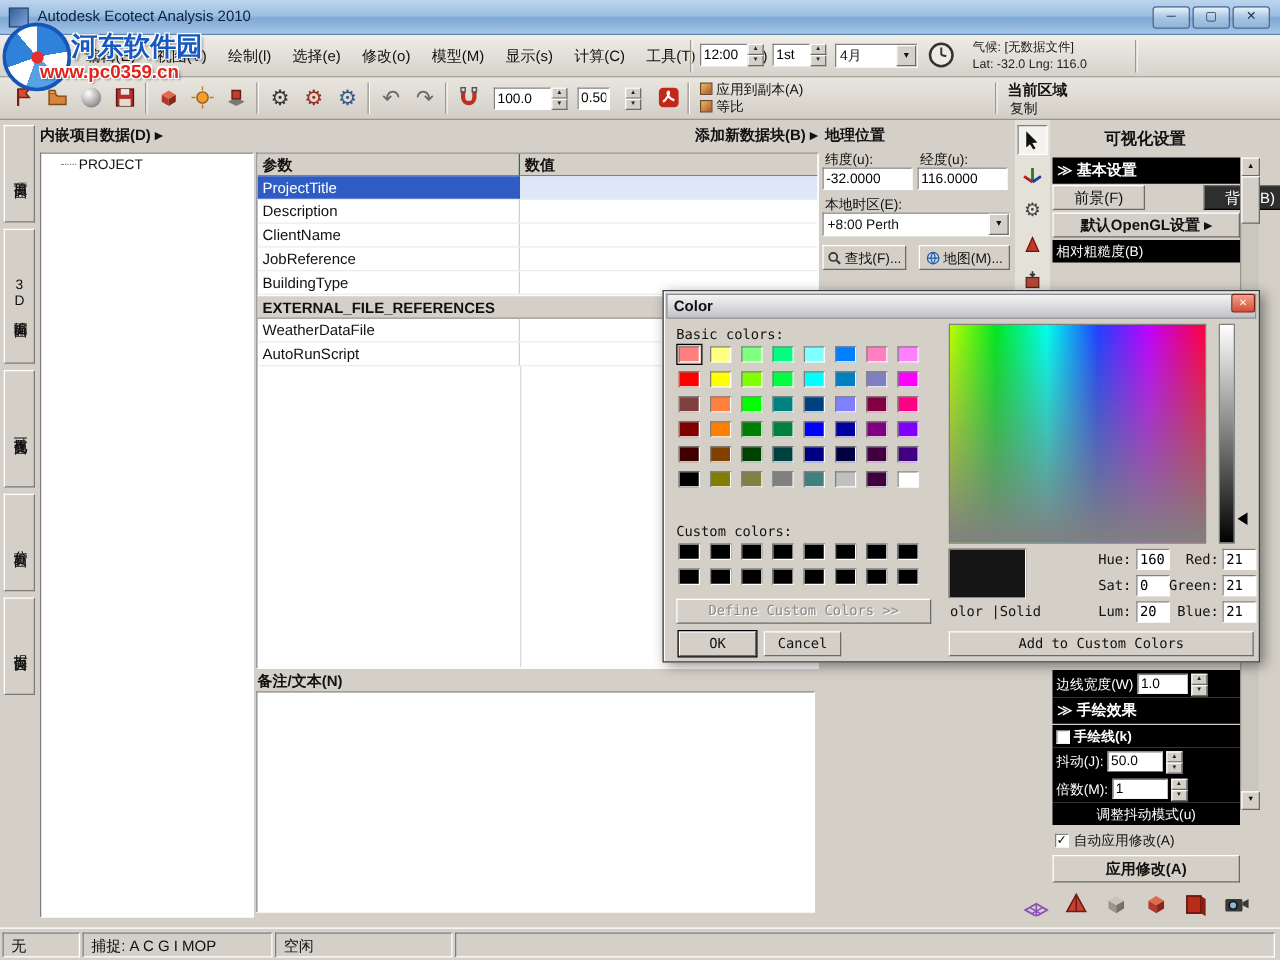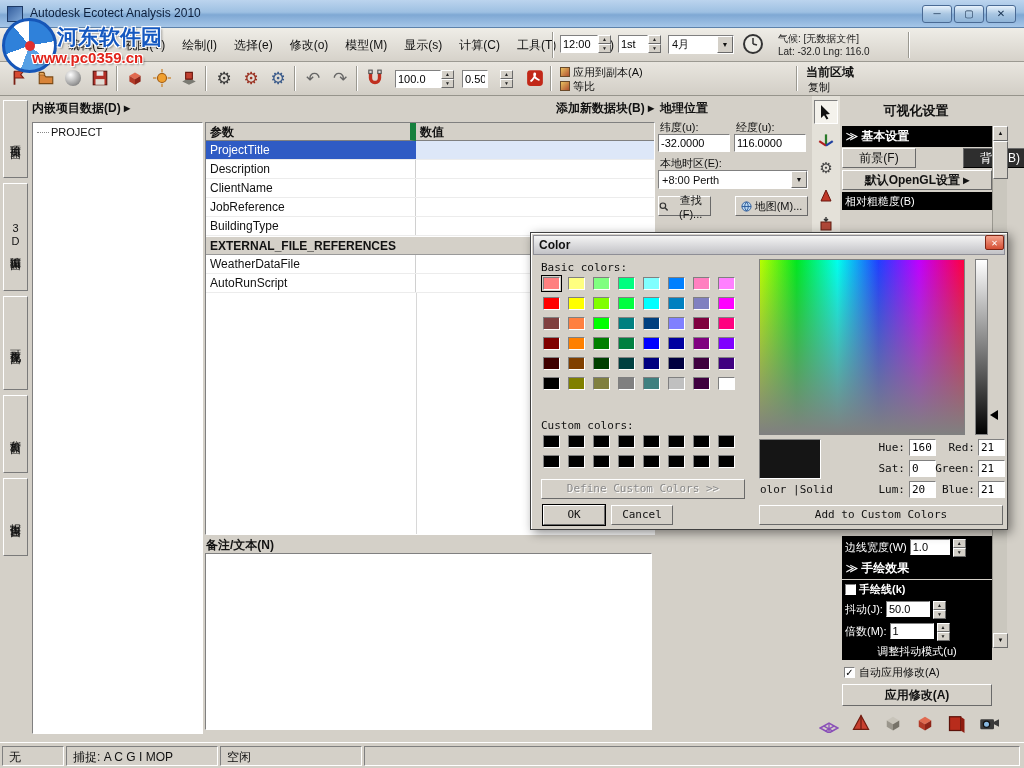--- a/index.html
+++ b/index.html
@@ -63,28 +63,28 @@
   
   .tabstrip { position:absolute; left:0; top:96px; width:30px; height:646px; padding:4px 2px; }
   .vtab { writing-mode:vertical-rl; text-orientation:upright; width:25px; margin:0 auto 5px auto;
     background:#d4d0c8; border:1px solid; border-color:#ffffff #7a7a7a #7a7a7a #ffffff;
     font-size:11px; letter-spacing:1px; display:flex; align-items:center; justify-content:center; }
 
   
   .proj-header { position:absolute; left:32px; top:100px; width:624px; height:20px; font-weight:bold; }
   .proj-header .add { position:absolute; right:2px; top:0; }
   .tree-panel { position:absolute; left:32px; top:122px; width:171px; height:612px;
-    background:#fff; border:1px solid; border-color:#808080 #fff #fff #808080; overflow:hidden; }
+    background:#fff; border:1px solid; border-color:#808080 #fff #fff #808080; overflow:hidden;padding-left:12px; }
   .tree-item { padding:3px 2px 2px 4px; font-size:11px; white-space:nowrap; }
   .tree-stem { display:inline-block; width:12px; border-top:1px dotted #888; vertical-align:3px; margin-right:2px; }
 
   .param-table { position:absolute; left:205px; top:122px; width:450px; height:413px;
     background:#fff; border:1px solid; border-color:#808080 #fff #fff #808080; overflow:hidden; }
   .thead { display:flex; height:18px; background:#d4d0c8; font-weight:bold; }
-  .thead .hc { padding:1px 4px; border-right:6px solid #15803d; border-bottom:1px solid #808080; }
+  .thead .hc { padding:1px 4px; border-right:1px solid #15803d; border-bottom:1px solid #808080; }
   .thead .hc.p { width:210px; } .thead .hc.v { flex:1; border-right:none; }
   .trow { display:flex; height:19px; border-bottom:1px solid #ececec; font-size:12px; }
   .trow .cell { padding:2px 4px; overflow:hidden; white-space:nowrap; }
   .trow .cell.p { width:210px; border-right:1px solid #d0d0d0; }
   .trow .cell.v { flex:1; }
   .trow.sel .cell.p { background:#2f5bc4; color:#fff; border-right-color:#2f5bc4; }
   .trow.sel .cell.v { background:#dde7f8; }
   .trow.section { background:#d4d0c8; font-weight:bold; padding:2px 4px; display:block;
     border-top:1px solid #fff; border-bottom:1px solid #9a9a9a; }
   .col-divider { position:absolute; left:210px; top:170px; bottom:0; width:1px; background:#d8d8d8; }
@@ -397,21 +397,21 @@
     <div class="geo-title">地理位置</div>
     <div class="geo-lbl" style="left:4px; top:22px;">纬度(u):</div>
     <div class="geo-lbl" style="left:80px; top:22px;">经度(u):</div>
     <input class="tinput abs" style="left: 2px; top: 36px; width: 72px;" value="-32.0000">
     <input class="tinput abs" style="left: 78px; top: 36px; width: 72px;" value="116.0000">
     <div class="geo-lbl" style="left:4px; top:58px;">本地时区(E):</div>
     <div class="dd abs" style="left:2px; top:72px; width:150px; height:19px;">
       <div class="dd-text">+8:00 Perth</div>
         <div class="dd-arrow"></div>
     </div>
-    <div class="gbtn btn3d" style="left:2px; top:98px; width:53px;">
+    <div class="gbtn btn3d" style="left:2px; top:98px; width:67px;">
       <svg width="11" height="11" viewBox="0 0 12 12">
           <circle cx="5" cy="5" r="3.5" fill="none" stroke="#333" stroke-width="1.5"></circle>
           <line x1="8" y1="8" x2="11" y2="11" stroke="#333" stroke-width="1.8"></line>
         </svg>
       <span>查找(F)...</span>
     </div>
     <div class="gbtn btn3d" style="left:79px; top:98px; width:73px;">
       <svg width="11" height="11" viewBox="0 0 12 12">
           <circle cx="6" cy="6" r="5" fill="#bcd8f0" stroke="#2a5a9a"></circle>
           <path d="M1 6h10M6 1a8 8 0 0 1 0 10M6 1a8 8 0 0 0 0 10" fill="none" stroke="#2a5a9a"></path>

